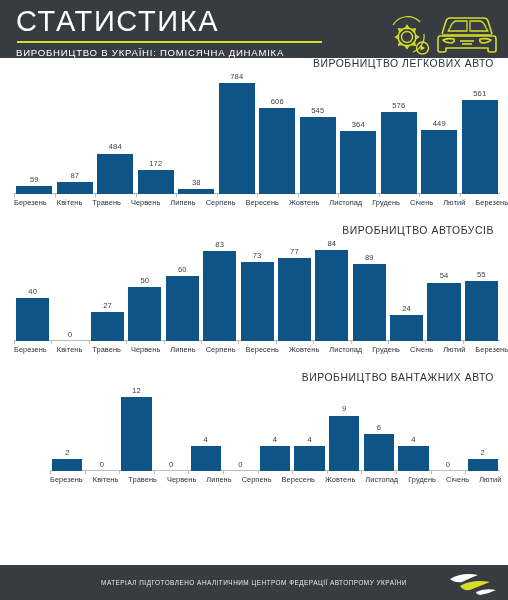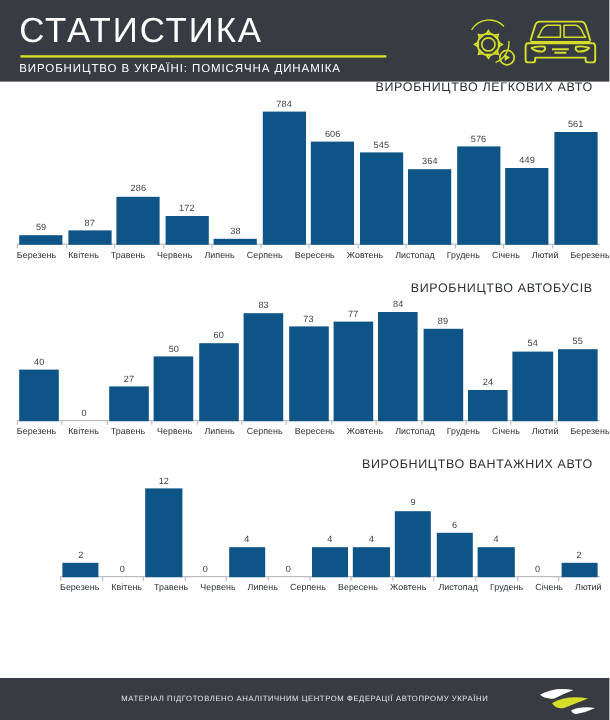--- a/index.html
+++ b/index.html
@@ -7,21 +7,21 @@
   html,body { width:508px; height:600px; }
   body {
     font-family: "Liberation Sans", "DejaVu Sans", sans-serif;
     background:#ffffff;
     overflow:hidden;
     position:relative;
   }
 
   
   .header {
-    height:68px;
+    height:58px;
     background:#373b42;
     position:relative;
     padding:6px 14px 0 16px;
     display:flex;
     flex-direction:column;
     justify-content:center;
   }
   .header-title {
     color:#ffffff;
     font-size:29px;
@@ -195,21 +195,21 @@
         <div class="val">59</div>
         <div class="bar" style="height: 8.35332px; background: rgb(14, 84, 135);"></div>
         <div class="tick"></div>
       </div>
       <div class="col">
         <div class="val">87</div>
         <div class="bar" style="height: 12.3176px; background: rgb(14, 84, 135);"></div>
         <div class="tick"></div>
       </div>
       <div class="col">
-        <div class="val">286</div>
+        <div class="val">484</div>
         <div class="bar" style="height: 40.4923px; background: rgb(14, 84, 135);"></div>
         <div class="tick"></div>
       </div>
       <div class="col">
         <div class="val">172</div>
         <div class="bar" style="height: 24.352px; background: rgb(14, 84, 135);"></div>
         <div class="tick"></div>
       </div>
       <div class="col">
         <div class="val">38</div>

